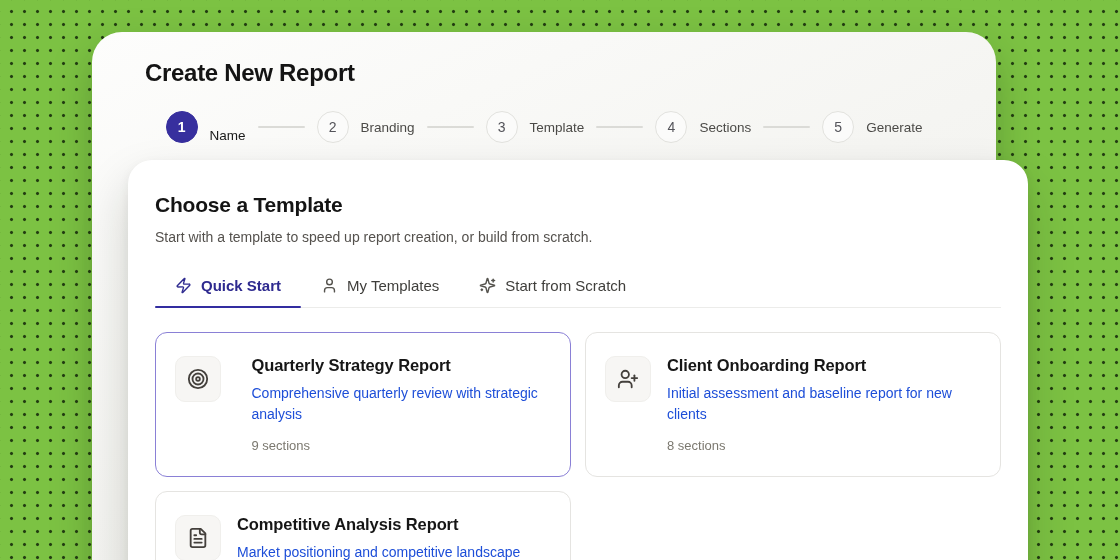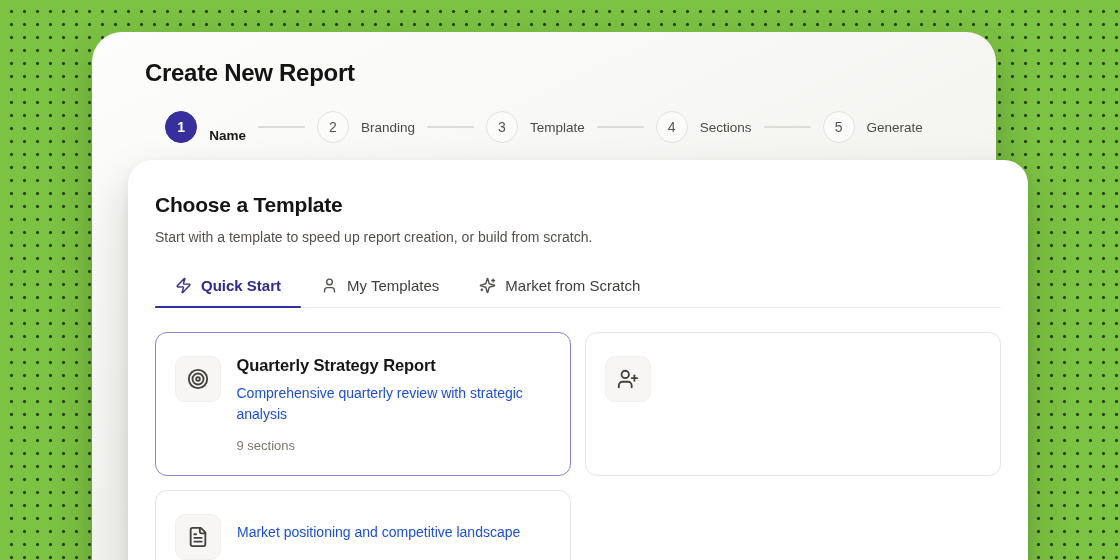--- a/index.html
+++ b/index.html
@@ -38,21 +38,21 @@
     width:32px; height:32px; border-radius:50%;
     display:flex; align-items:center; justify-content:center;
     font-size:14px; color:#54545a; font-weight:500;
     background:#fbfbfa; border:1px solid #e2e2de;
   }
   .step.active .step-circle {
     background:#372f9e; border-color:#372f9e;
     color:#ffffff; font-weight:700;
   }
   .step-label { margin-left:12px; font-size:13.5px; color:#4b4a47; }
-  .step.active .step-label { color:#1a1a1a; font-weight:700;margin-top:16px; }
+  .step.active .step-label { color:#1a1a1a; font-weight:400;margin-top:16px; }
   .step-connector {
     width:47px; height:2px; border-radius:2px;
     background:#dbdbd7; margin:0 12px;
   }
 
   
   .inner-card {
     position:absolute; left:128px; top:160px;
     width:900px; height:520px;
     border-radius:24px;
@@ -86,21 +86,21 @@
     display:grid; grid-template-columns:1fr 1fr; gap:14px;
   }
   .template-card {
     display:flex; gap:16px;
     min-height:138px;
     padding:23px 19px;
     border:1px solid #e5e4e1; border-radius:12px;
     background:#ffffff; cursor:pointer; text-align:left;
     font-family:"Liberation Sans", sans-serif;
   }
-  .template-card.selected { border:1.5px solid #8a80d6; padding:22.5px 18.5px; }
+  .template-card.selected { border:1.5px solid #8a80d6; padding:22.5px 18.5px;justify-content:space-between; }
   .icon-box {
     flex:0 0 46px; width:46px; height:46px;
     border-radius:10px; background:#f7f6f4; border:1px solid #f0efec;
     display:flex; align-items:center; justify-content:center;
     color:#44403c;
   }
   .tpl-title { font-size:16.5px; font-weight:700; color:#161616; letter-spacing:-0.1px; }
   .tpl-desc { margin-top:8px; font-size:14px; line-height:1.5; color:#1d4ed8; max-width:300px; }
   .tpl-meta { margin-top:13px; font-size:13px; color:#7b786f; }
 
@@ -165,21 +165,21 @@
     <button class="tab">
       <span class="tab-icon">
         <svg width="17" height="17" viewBox="0 0 24 24" fill="none" stroke="currentColor" stroke-width="2" stroke-linecap="round" stroke-linejoin="round">
             <path d="M9.937 15.5A2 2 0 0 0 8.5 14.063l-6.135-1.582a.5.5 0 0 1 0-.962L8.5 9.936A2 2 0 0 0 9.937 8.5l1.582-6.135a.5.5 0 0 1 .963 0L14.063 8.5A2 2 0 0 0 15.5 9.937l6.135 1.581a.5.5 0 0 1 0 .964L15.5 14.063a2 2 0 0 0-1.437 1.437l-1.582 6.135a.5.5 0 0 1-.963 0z"></path>
             <path d="M20 3v4"></path>
             <path d="M22 5h-4"></path>
             <path d="M4 17v2"></path>
             <path d="M5 18H3"></path>
           </svg>
       </span>
-      <span>Market from Scratch</span>
+      <span>Start from Scratch</span>
     </button>
   </div>
 
   <div class="template-grid">
 
     <button class="template-card selected">
       <span class="icon-box">
         <svg width="22" height="22" viewBox="0 0 24 24" fill="none" stroke="currentColor" stroke-width="2" stroke-linecap="round" stroke-linejoin="round">
             <circle cx="12" cy="12" r="10"></circle>
             <circle cx="12" cy="12" r="6"></circle>
@@ -194,33 +194,39 @@
     </button>
 
     <button class="template-card">
       <span class="icon-box">
         <svg width="22" height="22" viewBox="0 0 24 24" fill="none" stroke="currentColor" stroke-width="2" stroke-linecap="round" stroke-linejoin="round">
             <path d="M16 21v-2a4 4 0 0 0-4-4H6a4 4 0 0 0-4 4v2"></path>
             <circle cx="9" cy="7" r="4"></circle>
             <line x1="19" x2="19" y1="8" y2="14"></line>
             <line x1="22" x2="16" y1="11" y2="11"></line>
           </svg>
+      </span>
+      <span>
+        <div class="tpl-title">Client Onboarding Report</div>
+        <div class="tpl-desc">Initial assessment and baseline report for new clients</div>
+        <div class="tpl-meta">8 sections</div>
       </span>
     </button>
 
     <button class="template-card">
       <span class="icon-box">
         <svg width="22" height="22" viewBox="0 0 24 24" fill="none" stroke="currentColor" stroke-width="2" stroke-linecap="round" stroke-linejoin="round">
             <path d="M15 2H6a2 2 0 0 0-2 2v16a2 2 0 0 0 2 2h12a2 2 0 0 0 2-2V7Z"></path>
             <path d="M14 2v4a2 2 0 0 0 2 2h4"></path>
             <path d="M16 13H8"></path>
             <path d="M16 17H8"></path>
             <path d="M10 9H8"></path>
           </svg>
       </span>
       <span>
+        <div class="tpl-title">Competitive Analysis Report</div>
         <div class="tpl-desc">Market positioning and competitive landscape</div>
         <div class="tpl-meta"></div>
       </span>
     </button>
 
   </div>
 </div>
 
 </body></html>

